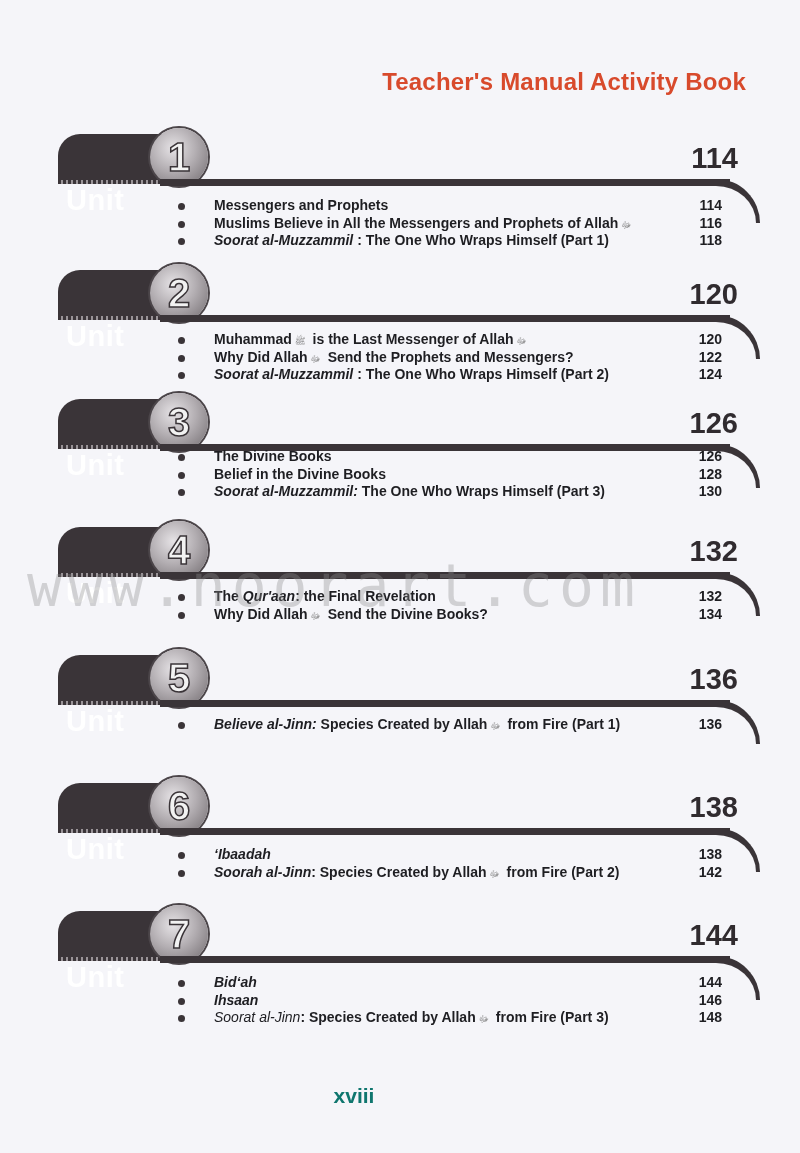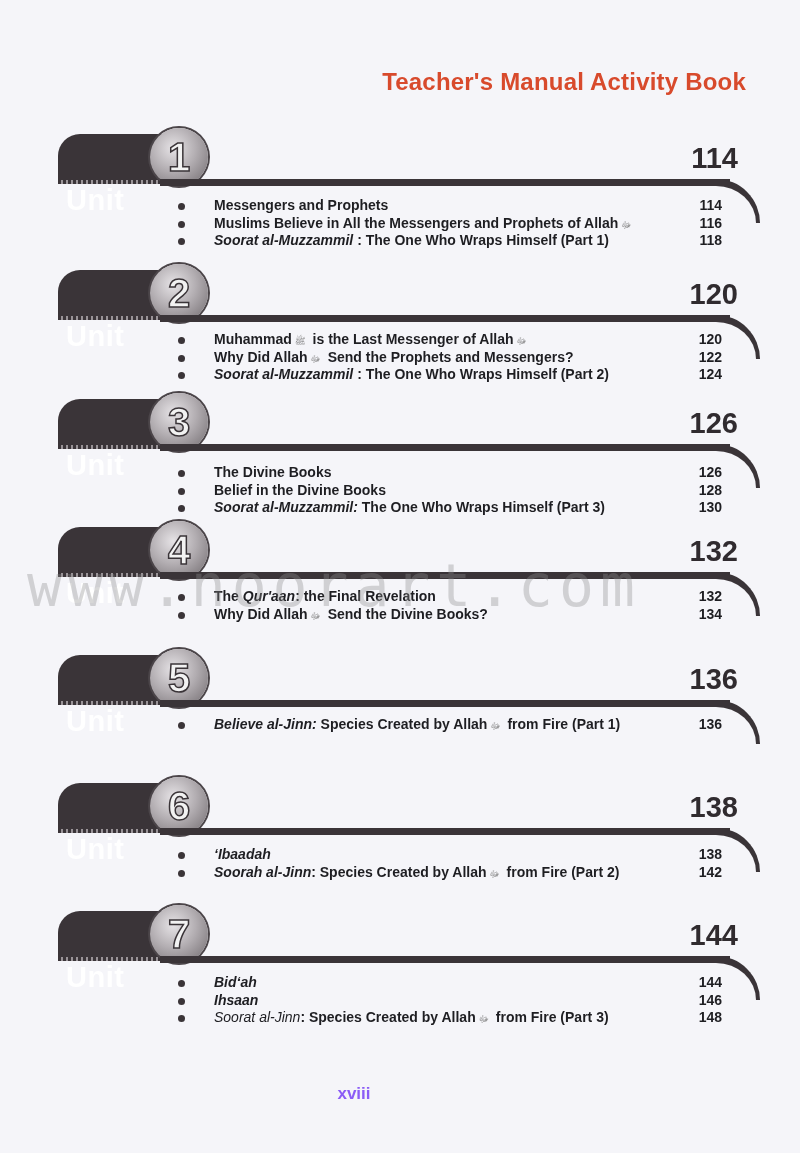--- a/index.html
+++ b/index.html
@@ -61,21 +61,21 @@
   .it { font-style:italic; }
   .ital-light { font-style:italic; font-weight:normal; }
   .honor { font-size:9px; color:#777; font-weight:normal; padding:0 3px; }
   .watermark {
     position:absolute; left:0; top:552px; width:668px; text-align:center;
     font-family:"DejaVu Sans Mono", monospace; font-size:58px; letter-spacing:6px;
     color:rgba(140,140,140,0.35); white-space:nowrap; pointer-events:none;
   }
   .footer {
     position:absolute; left:0; width:708px; top:1084px; text-align:center;
-    font-size:17px; font-weight:bold; color:#8b5cf6;
+    font-size:21px; font-weight:bold; color:#0f766e;
   }
 </style>
 </head>
 <body>
 
 <div class="title">Teacher's Manual Activity Book</div>
 
 <div class="unit" style="top:134px;">
   <div class="tab"></div>
   <div class="tab-word">Unit</div>
@@ -134,21 +134,21 @@
 
 <div class="unit" style="top:399px;">
   <div class="tab"></div>
   <div class="tab-word">Unit</div>
   <div class="circle">
       <span>3</span>
     </div>
   <div class="bar"></div>
   <div class="curve"></div>
   <div class="bignum">126</div>
-  <div class="items" style="top:65px;">
+  <div class="items" style="top:49px;">
     <div class="item">
         <span class="bullet"></span>
         <span class="itext">The Divine Books</span>
         <span class="ipage">126</span>
       </div>
     <div class="item">
         <span class="bullet"></span>
         <span class="itext">Belief in the Divine Books</span>
         <span class="ipage">128</span>
       </div>

